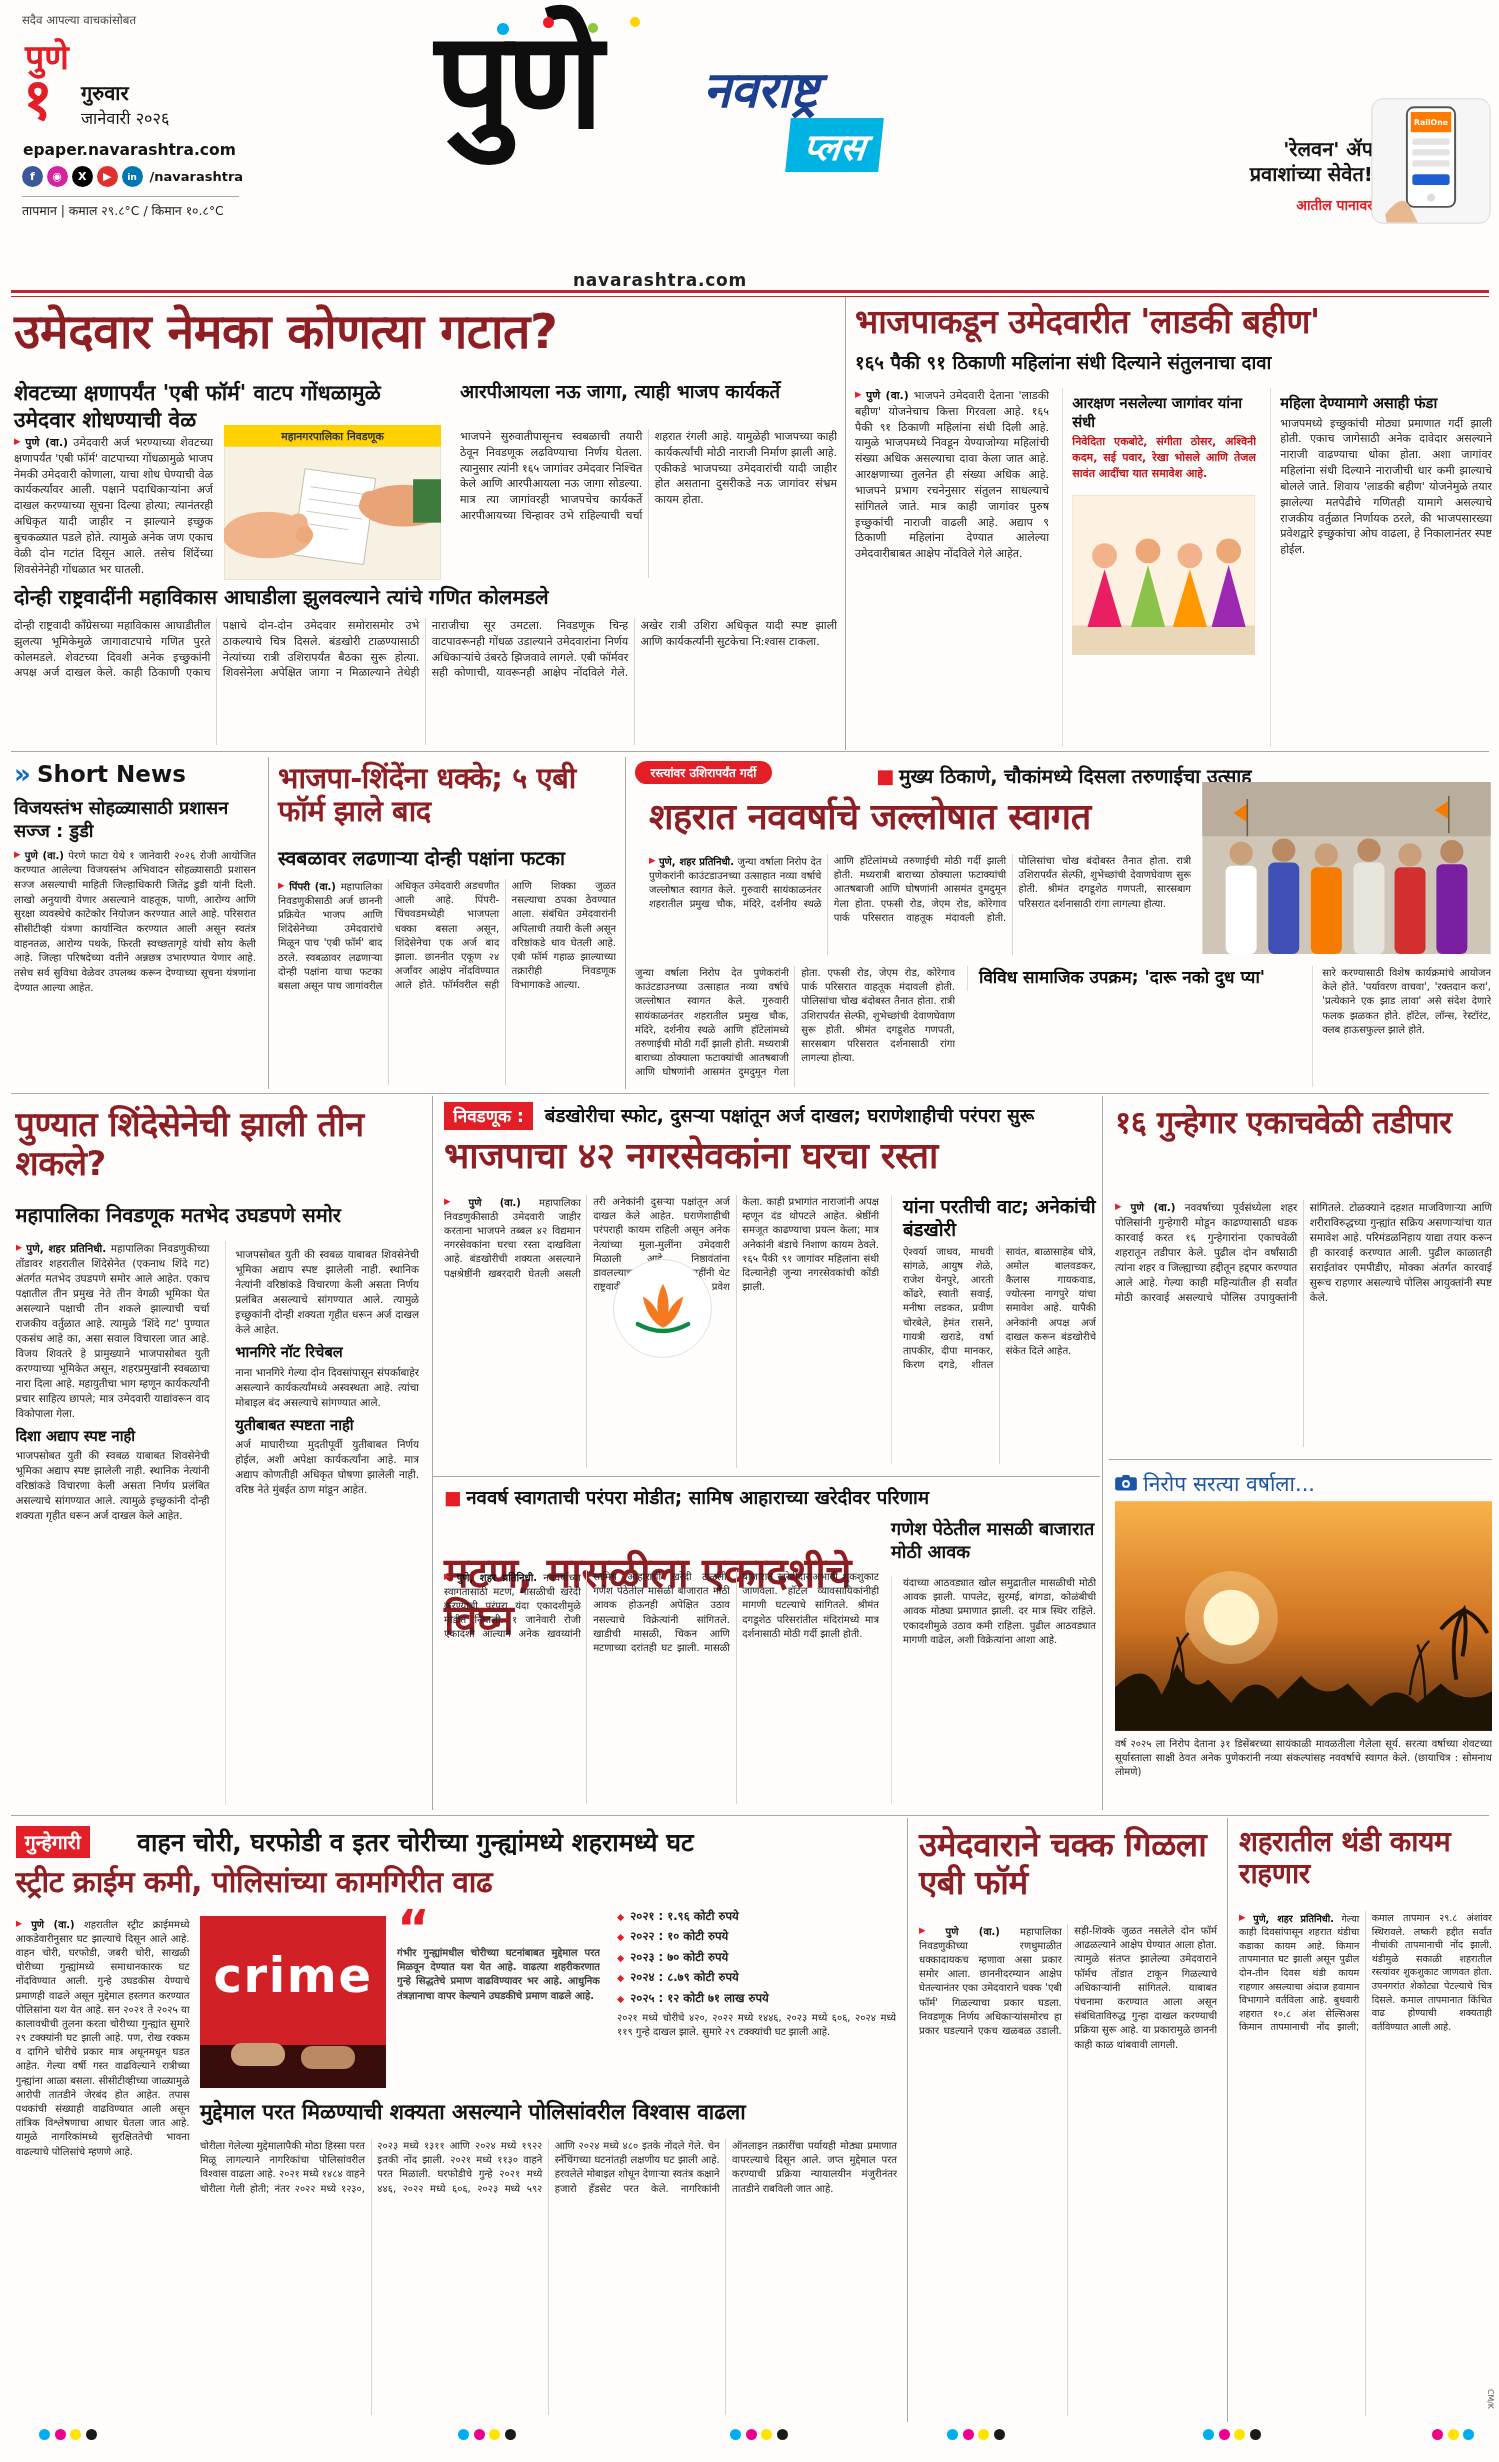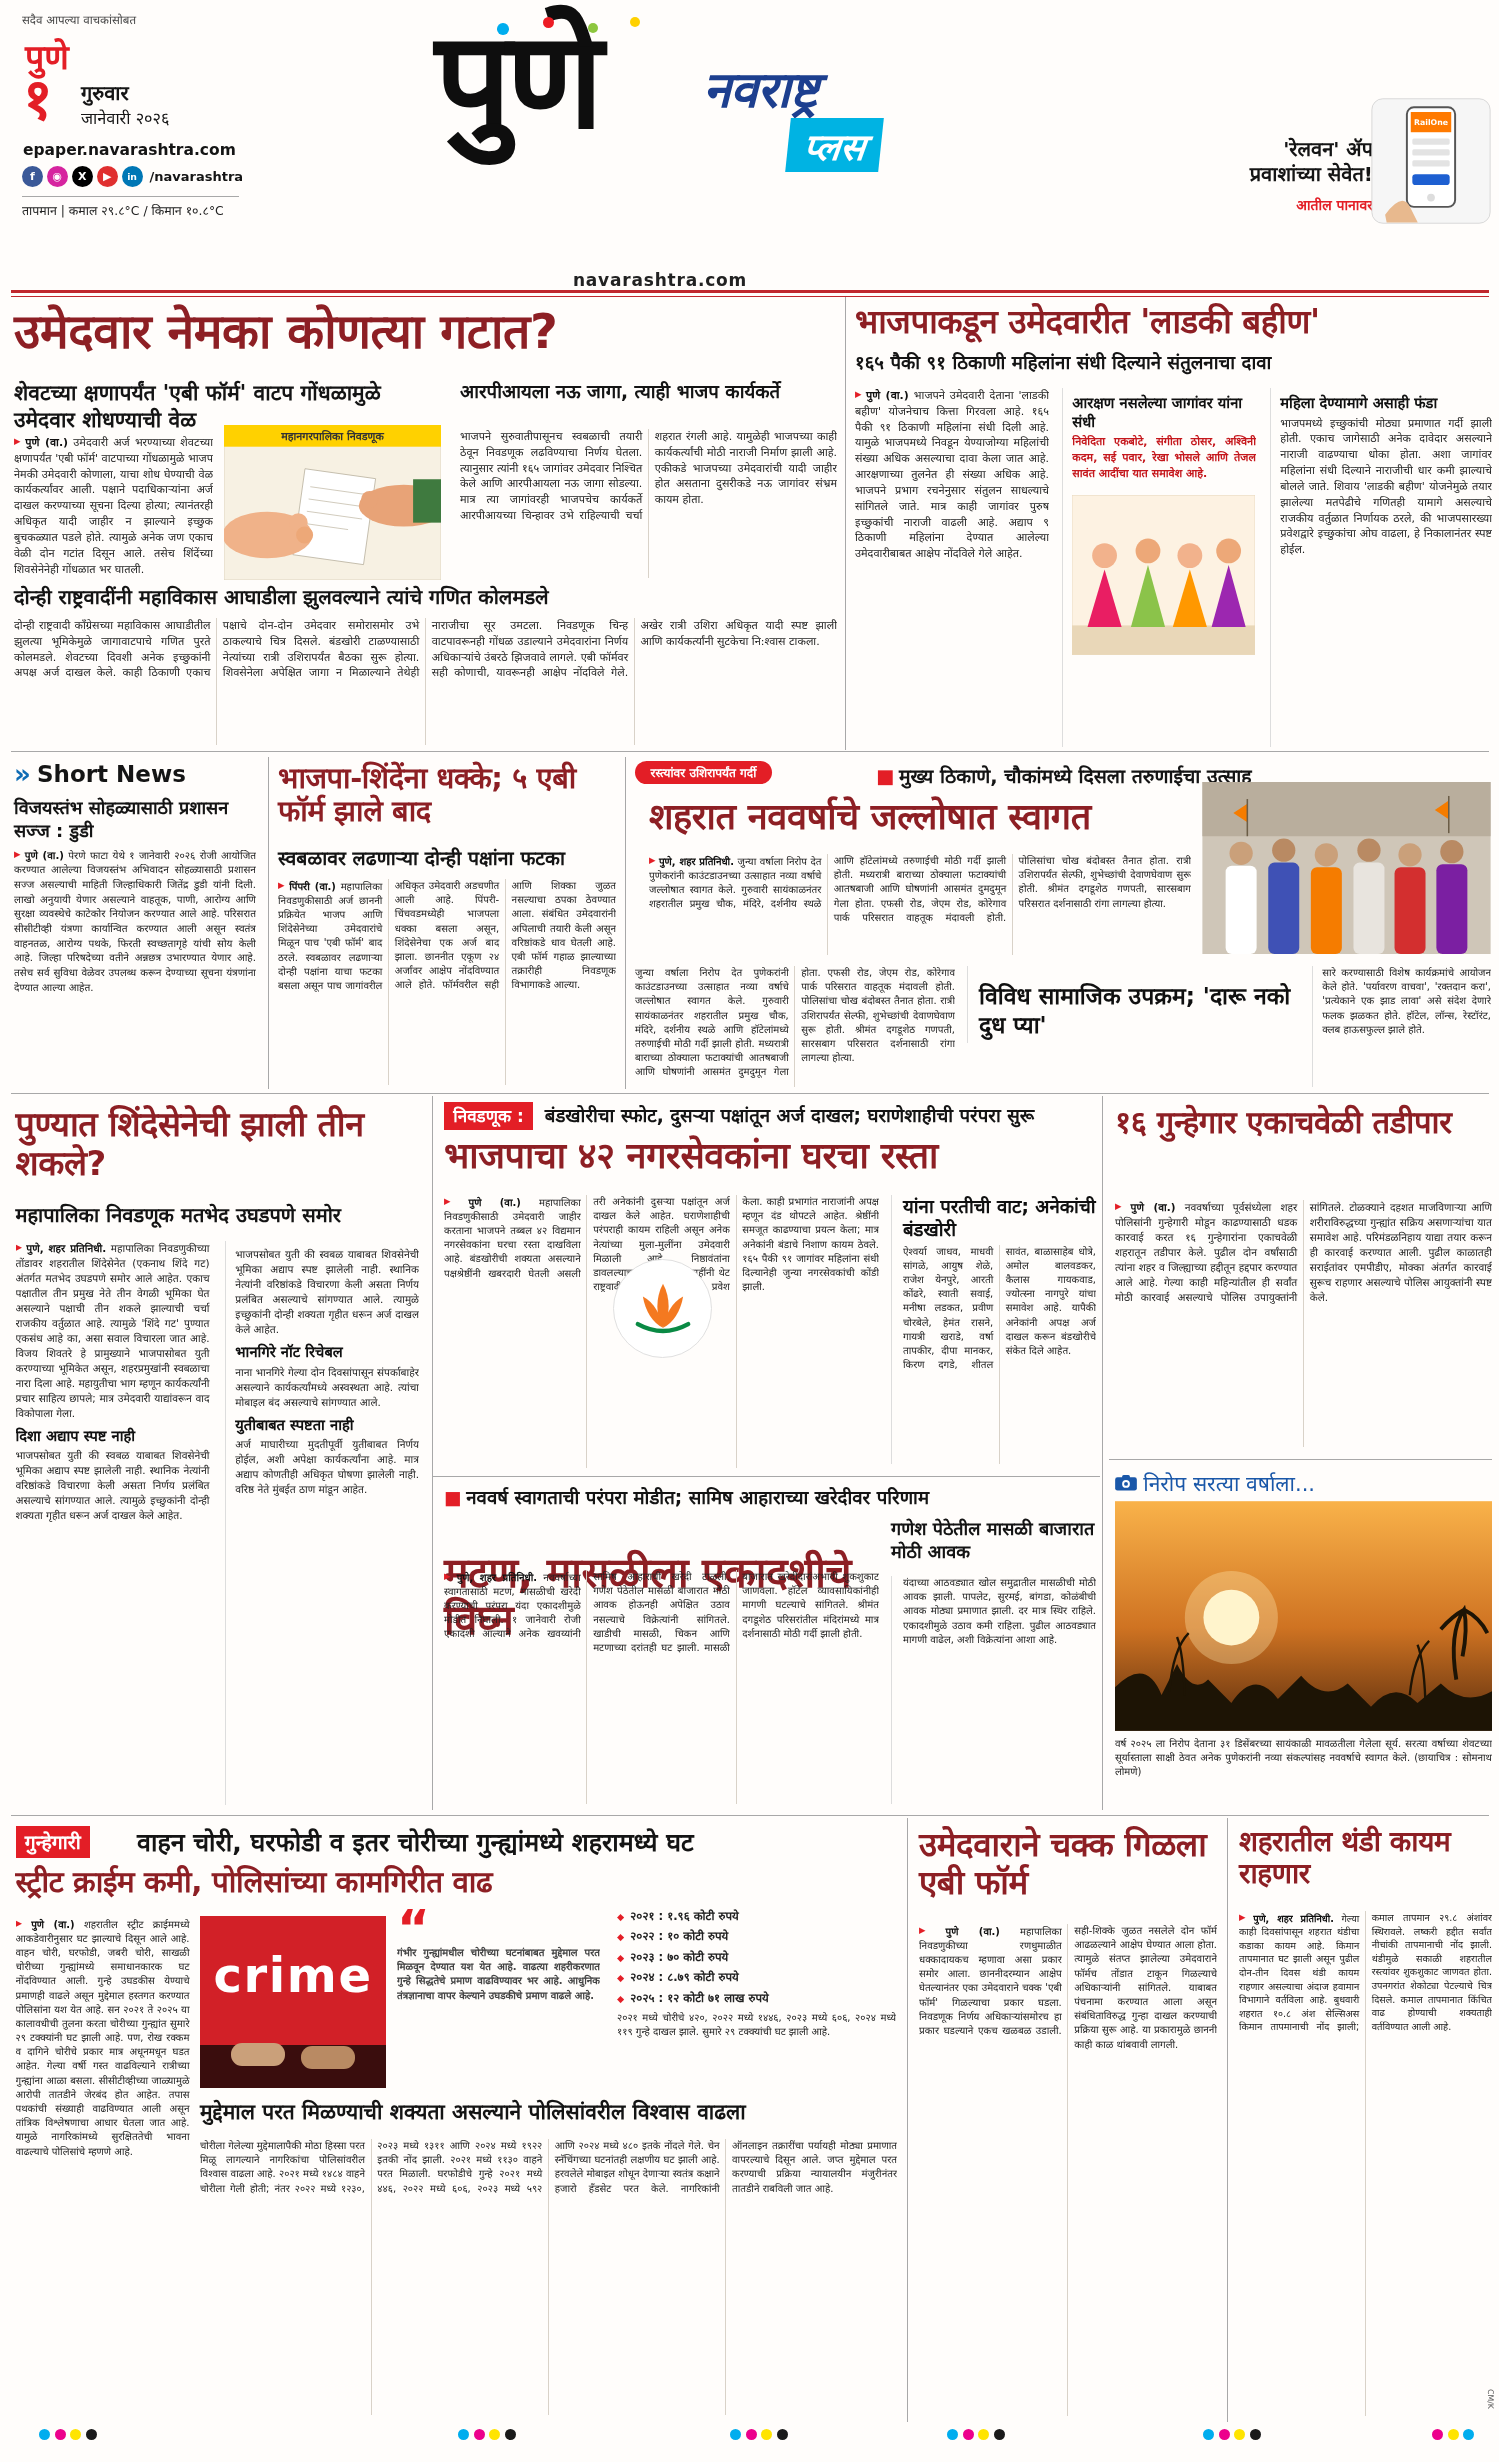--- a/index.html
+++ b/index.html
@@ -232,21 +232,21 @@
 
     <div class="abs small-txt cols3" style="left:649px;top:854px;width:542px;height:101px">
       <span class="arr">▶</span><span class="byline">पुणे, शहर प्रतिनिधी.</span>
       <span>जुन्या वर्षाला निरोप देत पुणेकरांनी काउंटडाउनच्या उत्साहात नव्या वर्षाचे जल्लोषात स्वागत केले. गुरुवारी सायंकाळनंतर शहरातील प्रमुख चौक, मंदिरे, दर्शनीय स्थळे आणि हॉटेलांमध्ये तरुणाईची मोठी गर्दी झाली होती. मध्यरात्री बाराच्या ठोक्याला फटाक्यांची आतषबाजी आणि घोषणांनी आसमंत दुमदुमून गेला होता. एफसी रोड, जेएम रोड, कोरेगाव पार्क परिसरात वाहतूक मंदावली होती. पोलिसांचा चोख बंदोबस्त तैनात होता. रात्री उशिरापर्यंत सेल्फी, शुभेच्छांची देवाणघेवाण सुरू होती. श्रीमंत दगडूशेठ गणपती, सारसबाग परिसरात दर्शनासाठी रांगा लागल्या होत्या.</span>
     </div>
 
     <div class="abs small-txt cols2" style="left:635px;top:966px;width:320px;height:121px">
       <span>जुन्या वर्षाला निरोप देत पुणेकरांनी काउंटडाउनच्या उत्साहात नव्या वर्षाचे जल्लोषात स्वागत केले. गुरुवारी सायंकाळनंतर शहरातील प्रमुख चौक, मंदिरे, दर्शनीय स्थळे आणि हॉटेलांमध्ये तरुणाईची मोठी गर्दी झाली होती. मध्यरात्री बाराच्या ठोक्याला फटाक्यांची आतषबाजी आणि घोषणांनी आसमंत दुमदुमून गेला होता. एफसी रोड, जेएम रोड, कोरेगाव पार्क परिसरात वाहतूक मंदावली होती. पोलिसांचा चोख बंदोबस्त तैनात होता. रात्री उशिरापर्यंत सेल्फी, शुभेच्छांची देवाणघेवाण सुरू होती. श्रीमंत दगडूशेठ गणपती, सारसबाग परिसरात दर्शनासाठी रांगा लागल्या होत्या.</span>
     </div>
     <div class="abs" style="left:967px;top:966px;width:329px;border-left:0.8px solid #ddd;padding-left:11px">
-      <span class="subhead-in" style="font-size:23px;margin-top:16px">विविध सामाजिक उपक्रम; 'दारू नको दुध प्या'</span>
+      <span class="subhead-in" style="font-size:17px;margin-top:1px">विविध सामाजिक उपक्रम; 'दारू नको दुध प्या'</span>
     </div>
     <div class="abs small-txt" style="left:1312px;top:966px;width:179px;height:121px;border-left:0.8px solid #ddd;padding-left:9.3px">सारे करण्यासाठी विशेष कार्यक्रमांचे आयोजन केले होते. 'पर्यावरण वाचवा', 'रक्तदान करा', 'प्रत्येकाने एक झाड लावा' असे संदेश देणारे फलक झळकत होते. हॉटेल, लॉन्स, रेस्टॉरंट, क्लब हाऊसफुल्ल झाले होते.</div>
   </section>
 
   <div class="rule-h" style="left:11px;top:1093px;width:1478px"></div>
 
   <section>
     <h2 class="abs hl maroon" style="left:15.5px;top:1105px;width:404px;font-size:34px">पुण्यात शिंदेसेनेची झाली तीन शकले?</h2>
     <p class="abs deck" style="left:15.5px;top:1202px;width:404px;font-size:20px">महापालिका निवडणूक मतभेद उघडपणे समोर</p>
 

